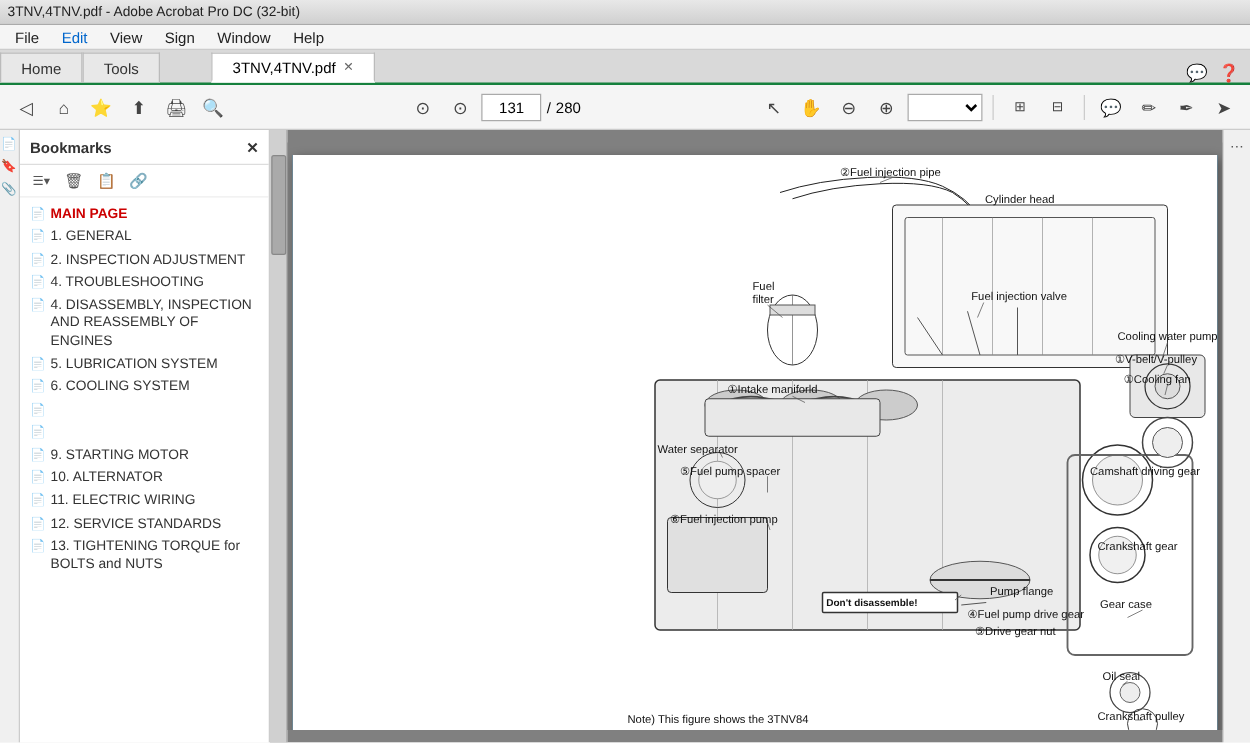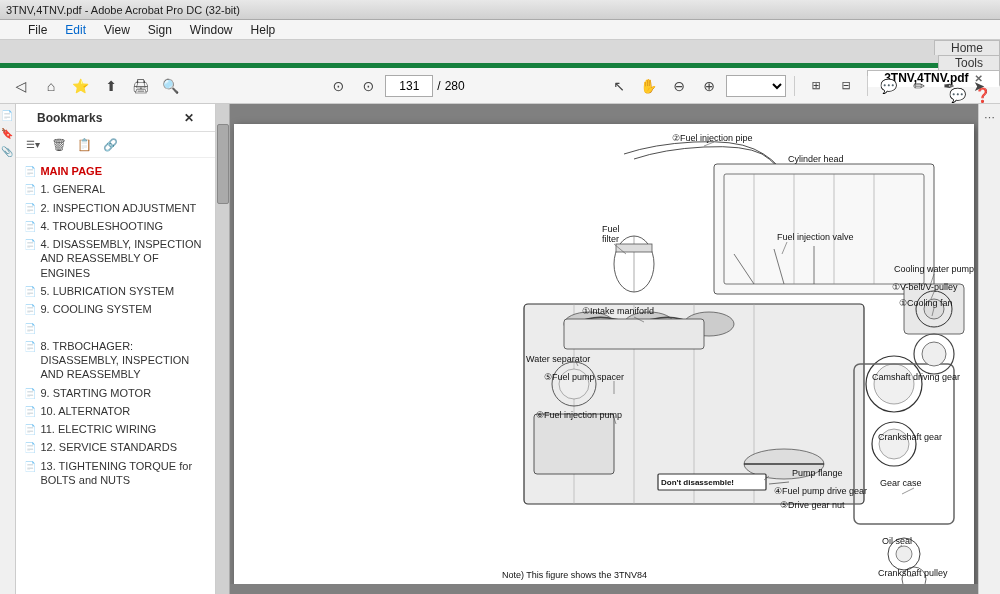--- a/index.html
+++ b/index.html
@@ -16,60 +16,60 @@
       font-size: 11px;
       color: #222;
     }
 
     
     #menu-bar {
       height: 20px;
       background: #f5f5f5;
       display: flex;
       align-items: center;
-      padding: 0 20px;
+      padding: 0 4px;
       border-bottom: 1px solid #ccc;
       gap: 2px;
       text-align: center;
     }
     .menu-item {
       padding: 2px 8px;
       font-size: 12px;
       cursor: pointer;
       color: #222;
     }
 
     
     #tab-bar {
       height: 28px;
       background: #d9d9d9;
       display: flex;
       align-items: flex-end;
-      border-bottom: 5px solid #15803d;
+      border-bottom: 2px solid #15803d;
       gap: 0;
-      flex-direction: column;
     }
     .tab {
       height: 24px;
       padding: 0 16px;
       display: flex;
       align-items: center;
       font-size: 12px;
       cursor: pointer;
       background: #e8e8e8;
       border: 1px solid #bbb;
       border-bottom: none;
       color: #333;
       gap: 6px;
     }
     .tab.active {
       background: #fff;
       border-bottom: 2px solid #fff;
-      font-weight: bold;
+      font-weight: normal;
       color: #000;
+      margin-left: 41px;
     }
     .tab-close {
       font-size: 10px;
       color: #666;
       cursor: pointer;
     }
 
     
     #toolbar {
       height: 36px;
@@ -156,21 +156,21 @@
       background: #fff;
       border-right: 1px solid #ccc;
       display: flex;
       flex-direction: column;
     }
     #bookmarks-header {
       height: 28px;
       display: flex;
       align-items: center;
       justify-content: space-between;
-      padding: 0 21px;
+      padding: 0 8px;
       border-bottom: 1px solid #ddd;
       font-size: 12px;
       font-weight: bold;
       color: #333;
     }
     #bookmarks-toolbar {
       height: 26px;
       display: flex;
       align-items: center;
       padding: 0 6px;
@@ -393,28 +393,27 @@
       <div class="bookmark-item">
         <span class="bookmark-icon page">📄</span>
         <span>4. DISASSEMBLY, INSPECTION AND REASSEMBLY OF ENGINES</span>
       </div>
       <div class="bookmark-item">
         <span class="bookmark-icon page">📄</span>
         <span>5. LUBRICATION SYSTEM</span>
       </div>
       <div class="bookmark-item">
         <span class="bookmark-icon page">📄</span>
-        <span>9. COOLING SYSTEM</span>
-      </div>
-      <div class="bookmark-item">
-        <span class="bookmark-icon page">📄</span>
-      </div>
-      <div class="bookmark-item">
-        <span class="bookmark-icon page">📄</span>
-        <span>8. TRBOCHAGER: DISASSEMBLY, INSPECTION AND REASSEMBLY</span>
+        <span>6. COOLING SYSTEM</span>
+      </div>
+      <div class="bookmark-item">
+        <span class="bookmark-icon page">📄</span>
+      </div>
+      <div class="bookmark-item">
+        <span class="bookmark-icon page">📄</span>
       </div>
       <div class="bookmark-item">
         <span class="bookmark-icon page">📄</span>
         <span>9. STARTING MOTOR</span>
       </div>
       <div class="bookmark-item">
         <span class="bookmark-icon page">📄</span>
         <span>10. ALTERNATOR</span>
       </div>
       <div class="bookmark-item">

